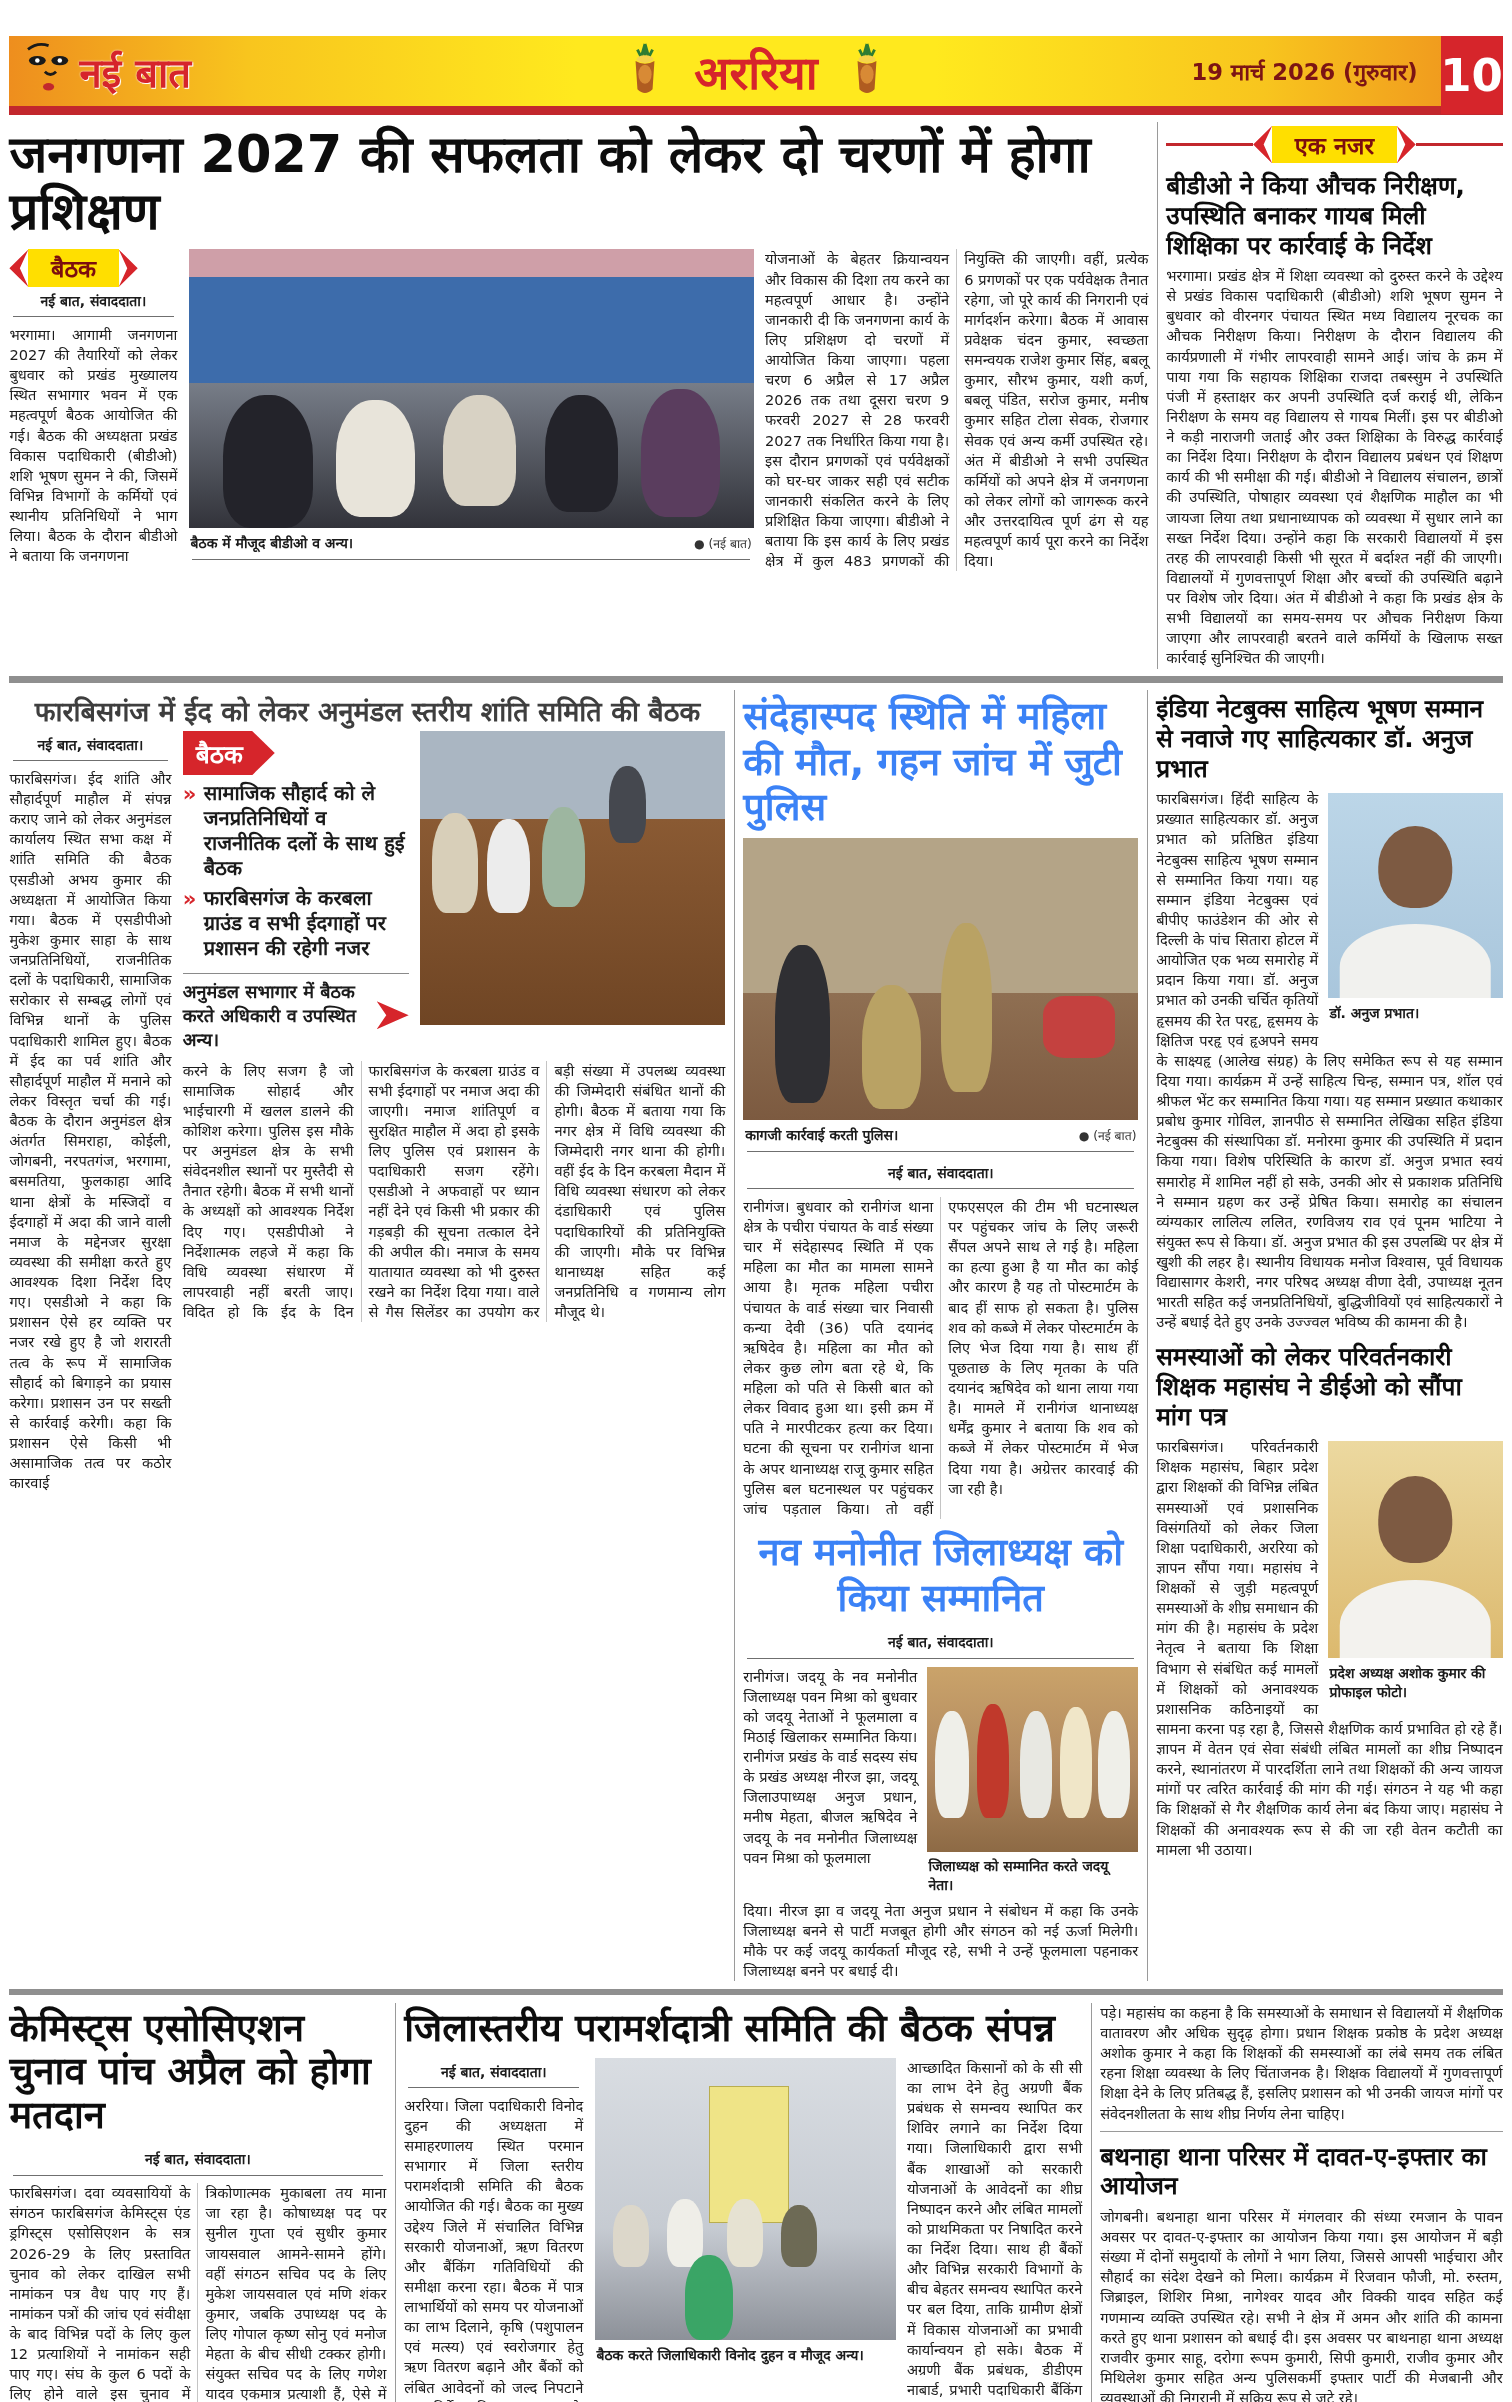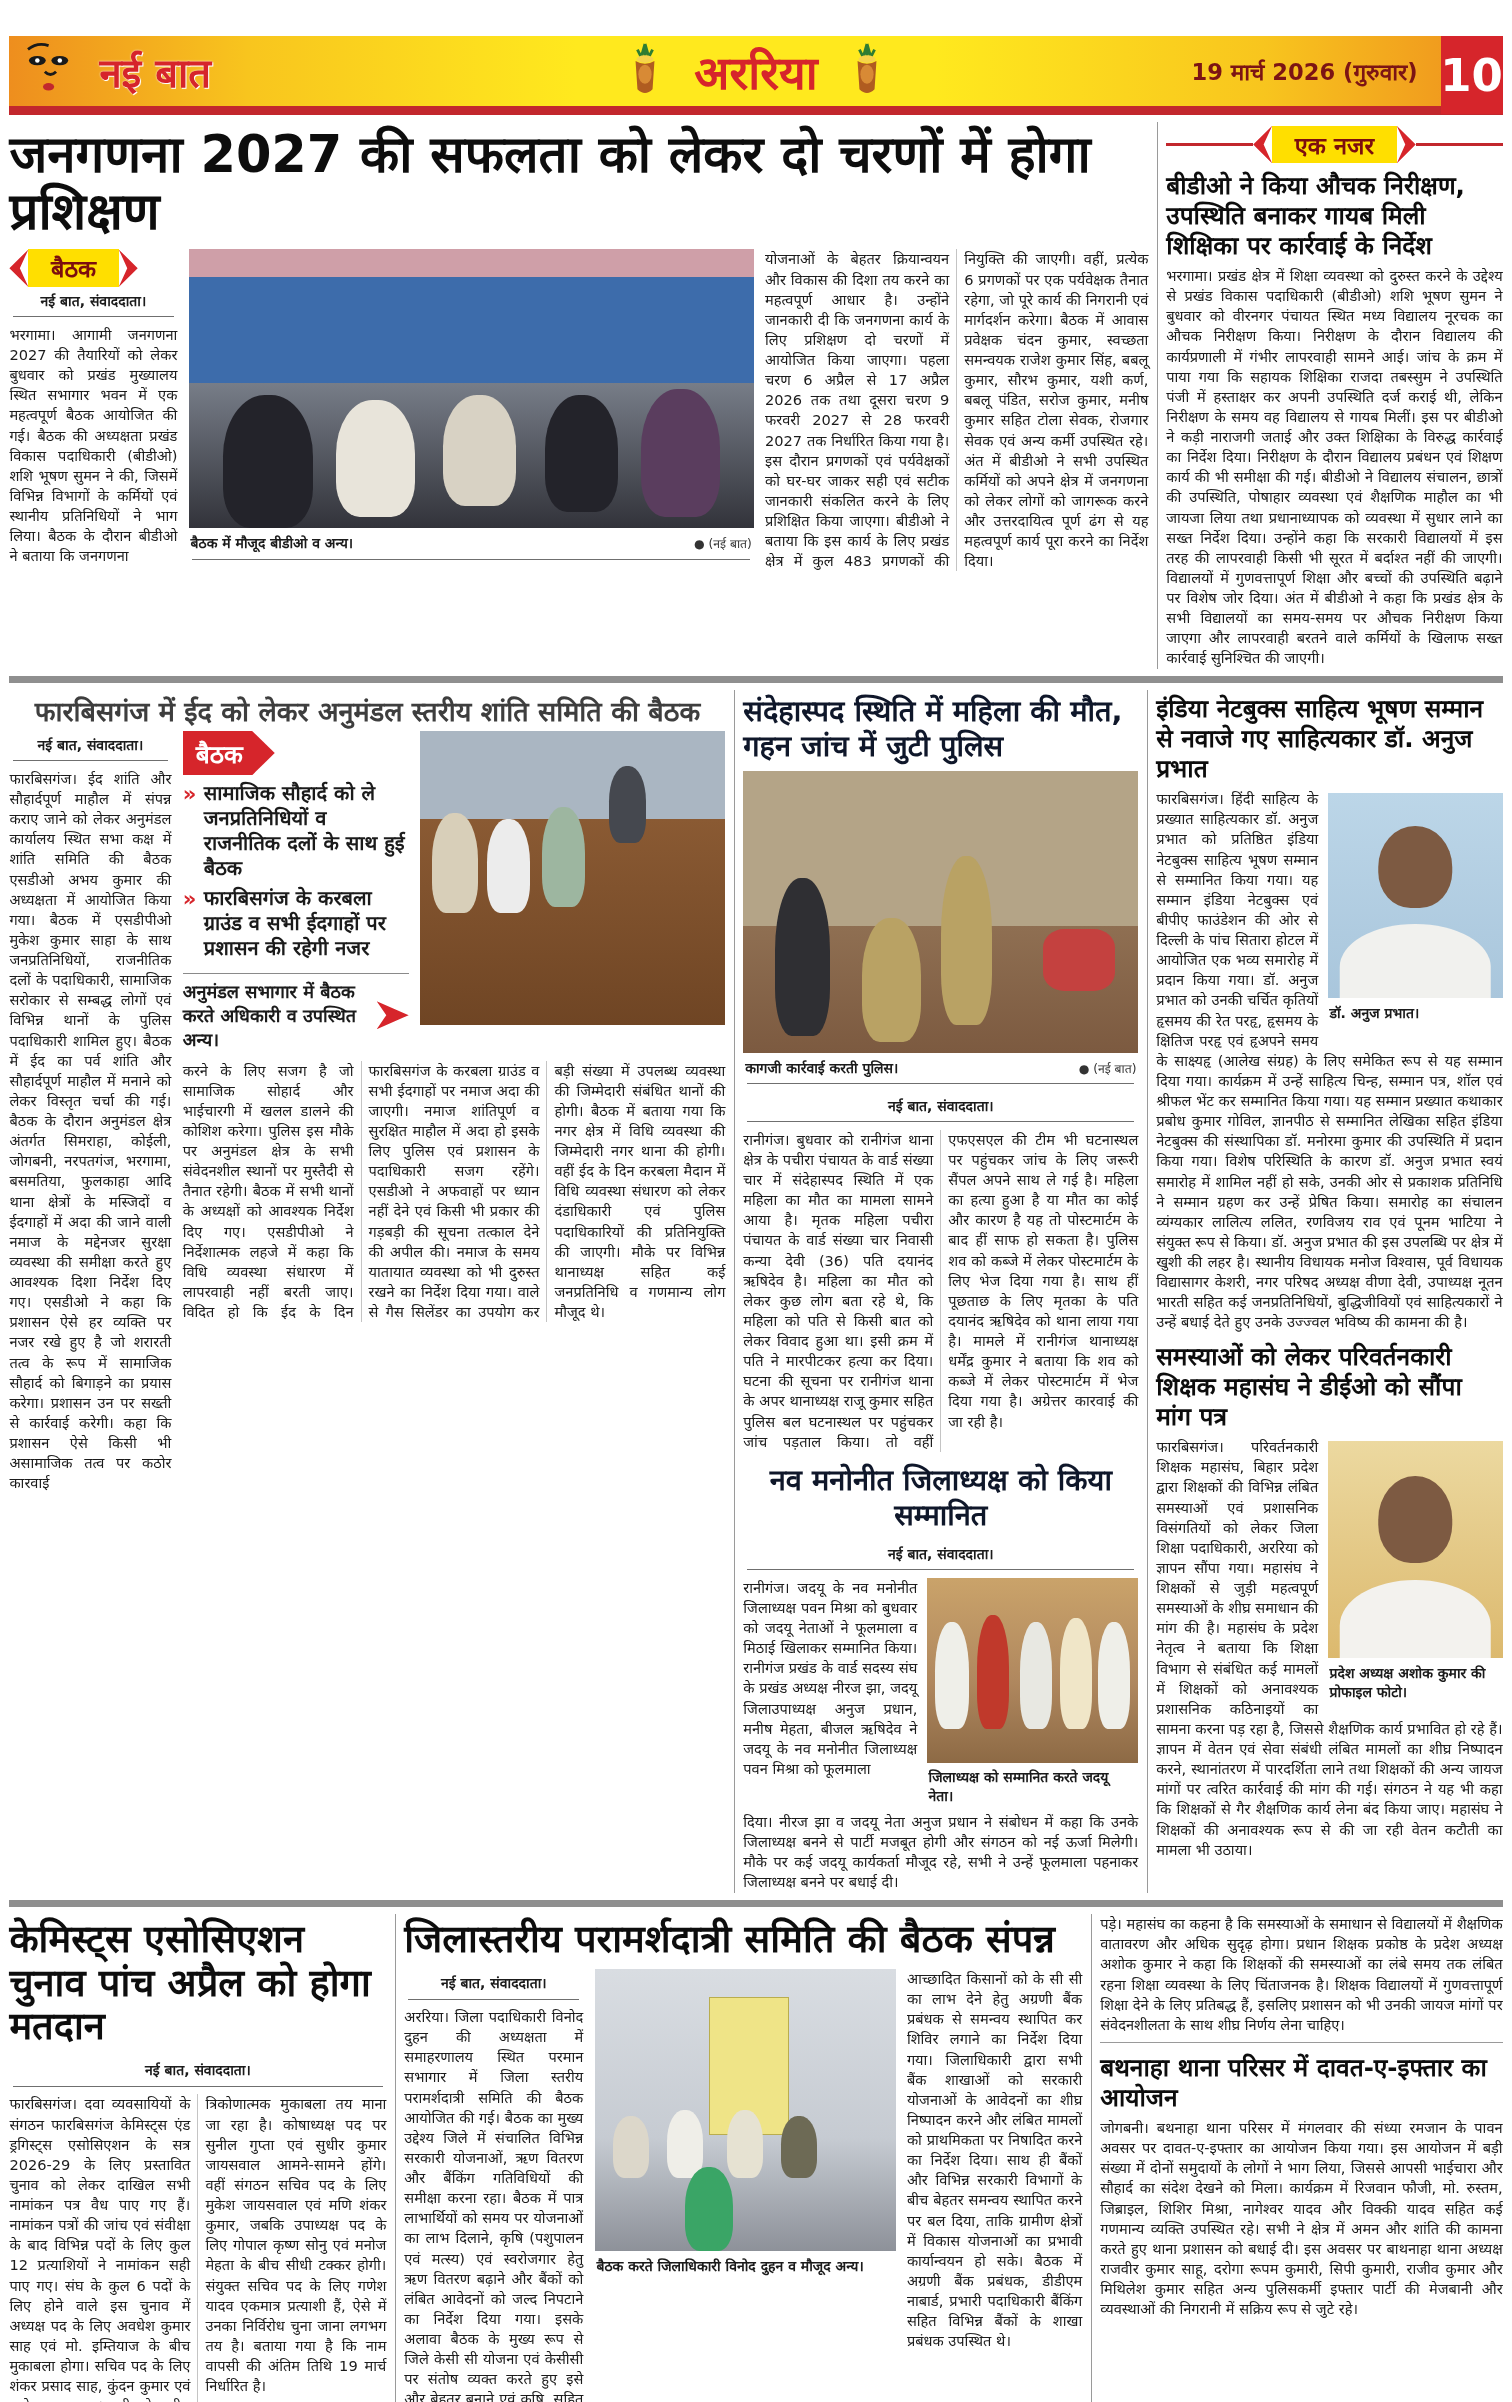--- a/index.html
+++ b/index.html
@@ -3,35 +3,35 @@
 <meta charset="utf-8">
 <style>
   html,body{margin:0;padding:0;background:#e8e8e8;}
   .page{width:1512px;min-height:2402px;margin:0 auto;background:#ffffff;
         font-family:"DejaVu Sans",sans-serif;color:#1b1b1b;box-sizing:border-box;
         padding:36px 9.4px 19px;position:relative;overflow:hidden;}
   
   .masthead{height:70px;background:linear-gradient(90deg,#ee8e1e 0%,#f8c51e 16%,#ffe91e 38%,#ffe91e 62%,#f8c51e 84%,#ee8e1e 100%);
             display:flex;align-items:center;position:relative;}
   .masthead-strip{height:8.5px;background:#c2272d;}
-  .logo-wrap{display:flex;align-items:center;gap:22px;margin-left:13px;}
+  .logo-wrap{display:flex;align-items:center;gap:2px;margin-left:13px;}
   .paper-name{font-size:40px;font-weight:bold;color:#d6252b;text-shadow:0 0 1.9px #fff,0.9px 0.9px 0 #fff;}
   .edition-wrap{position:absolute;left:0;right:0;top:0;bottom:0;display:flex;align-items:center;justify-content:center;gap:32px;pointer-events:none;}
   .edition{font-size:46px;font-weight:bold;color:#d6252b;}
   .mast-date{margin-left:auto;margin-right:85px;font-size:22.6px;font-weight:bold;color:#7c1414;}
   .pageno{position:absolute;right:0;top:0;width:62px;height:78px;background:#d6252b;color:#fff;
           font-size:45px;font-weight:bold;display:flex;align-items:center;justify-content:center;}
   
   .hsep{height:6.6px;background:#8f8f8f;margin:7.5px 0;}
   .band{display:flex;align-items:stretch;margin-top:7.5px;}
   .vsep{width:0.9px;background:#9a9a9a;margin:0 8.5px;}
   .headline-xl{font-size:51px;font-weight:bold;line-height:1.12;color:#0d0d0d;margin:3.8px 0 9.4px;}
   .headline-xxl{font-size:60px;font-weight:bold;line-height:1.1;color:#0d0d0d;margin:5.6px 0 11.3px;}
   .headline-lg{font-size:38px;font-weight:bold;line-height:1.15;color:#0d0d0d;margin:3.8px 0 7.5px;}
-  .headline-md{font-size:29px;font-weight:bold;line-height:1.2;color:#0f172a;margin:3.8px 0 7.5px;}
+  .headline-md{font-size:38px;font-weight:bold;line-height:1.2;color:#3b82f6;margin:3.8px 0 7.5px;}
   .headline-sm{font-size:24.5px;font-weight:bold;line-height:1.22;color:#0d0d0d;margin:3.8px 0 5.6px;}
   .kicker{font-size:27px;font-weight:bold;color:#3e3e3e;text-align:center;margin:1.9px 0 1.9px;}
   .byline{font-size:14px;font-weight:bold;text-align:center;padding:3.8px 0 6.6px;}
   .rule{border-top:0.9px solid #6f6f6f;margin:0 3.8px 7.5px;}
   .body-txt{font-size:14.6px;line-height:1.38;text-align:justify;}
   .cols2{column-count:2;column-gap:15px;column-rule:0.9px solid #c4c4c4;}
   .cols3{column-count:3;column-gap:15px;column-rule:0.9px solid #c4c4c4;}
   
   .tag-line{display:flex;align-items:center;margin:3.8px 0 7.5px;}
   .redline{flex:1;height:2.8px;background:#c2272d;}

